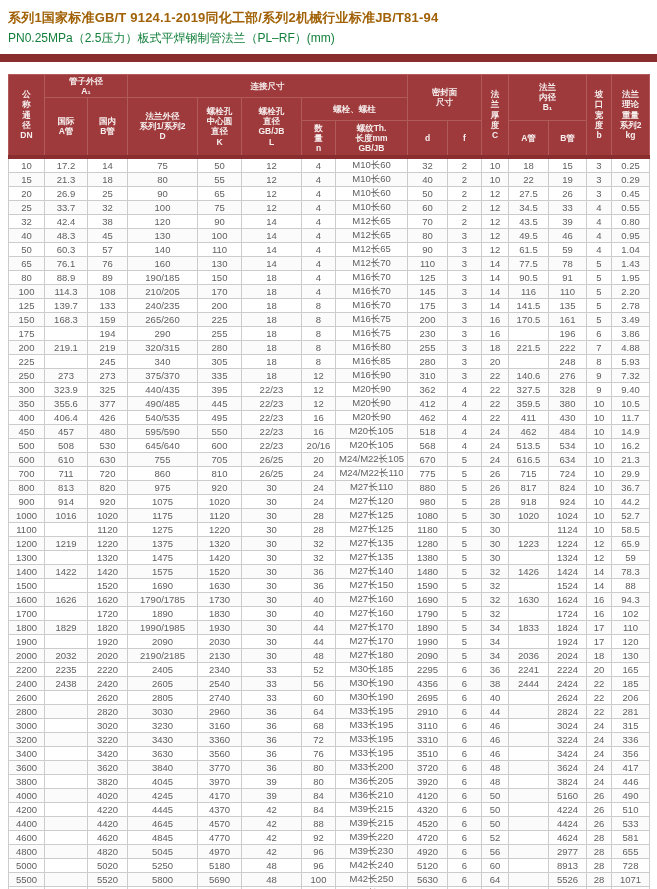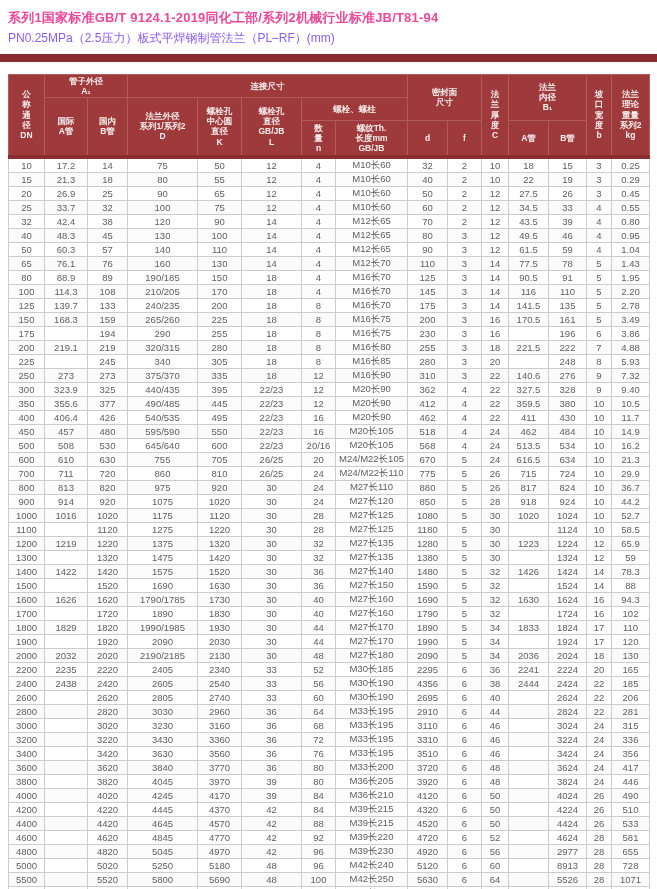--- a/index.html
+++ b/index.html
@@ -3,25 +3,25 @@
 <meta charset="utf-8">
 <style>
   html,body{margin:0;padding:0;background:#ffffff;}
   body{
     width:657px;
     font-family:"Liberation Sans","DejaVu Sans",sans-serif;
     color:#5f5f5f;
   }
   .titles{padding:8px 8px 4px 8px;}
   .doc-title{
-    font-size:13px;font-weight:bold;color:#ec4899;line-height:1.5;
+    font-size:13px;font-weight:bold;color:#a16207;line-height:1.5;
     letter-spacing:0.2px;
   }
   .doc-subtitle{
-    font-size:12px;color:#8b5cf6;line-height:1.5;margin-top:1px;
+    font-size:12px;color:#15803d;line-height:1.5;margin-top:1px;
   }
   .divider-bar{
     width:657px;height:8px;background:#8a2d2f;margin-top:3px;
   }
   .table-wrap{margin:12px 8px 0 8px;}
   table{
     border-collapse:collapse;table-layout:fixed;width:641px;
   }
   thead th{
     background:#9e3a3c;color:#f7eeee;
@@ -547,21 +547,21 @@
         </tr>
         <tr>
           <td>900</td>
           <td>914</td>
           <td>920</td>
           <td>1075</td>
           <td>1020</td>
           <td>30</td>
           <td>24</td>
           <td>M27长120</td>
-          <td>850</td>
+          <td>980</td>
           <td>5</td>
           <td>28</td>
           <td>918</td>
           <td>924</td>
           <td>10</td>
           <td>44.2</td>
         </tr>
         <tr>
           <td>1000</td>
           <td>1016</td>
@@ -908,21 +908,21 @@
           <td>4020</td>
           <td>4245</td>
           <td>4170</td>
           <td>39</td>
           <td>84</td>
           <td>M36长210</td>
           <td>4120</td>
           <td>6</td>
           <td>50</td>
           <td></td>
-          <td>4024</td>
+          <td>5160</td>
           <td>26</td>
           <td>490</td>
         </tr>
         <tr>
           <td>4200</td>
           <td></td>
           <td>4220</td>
           <td>4445</td>
           <td>4370</td>
           <td>42</td>

